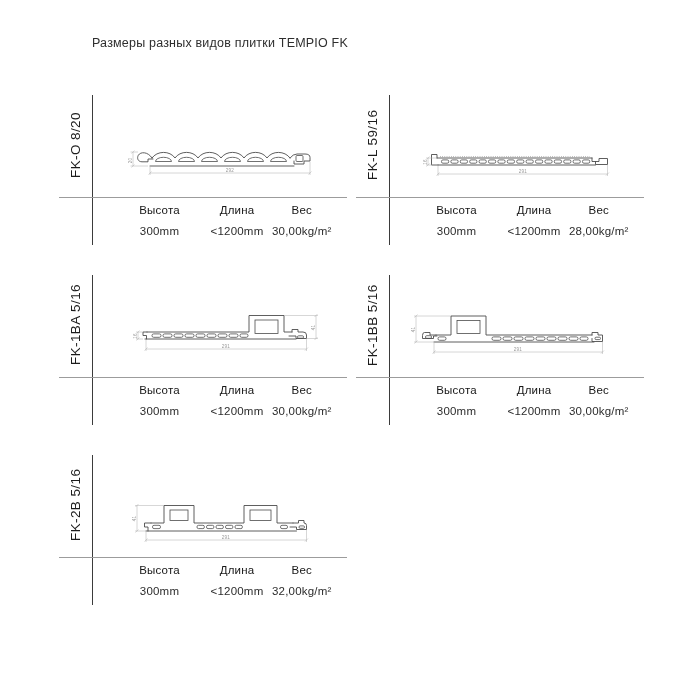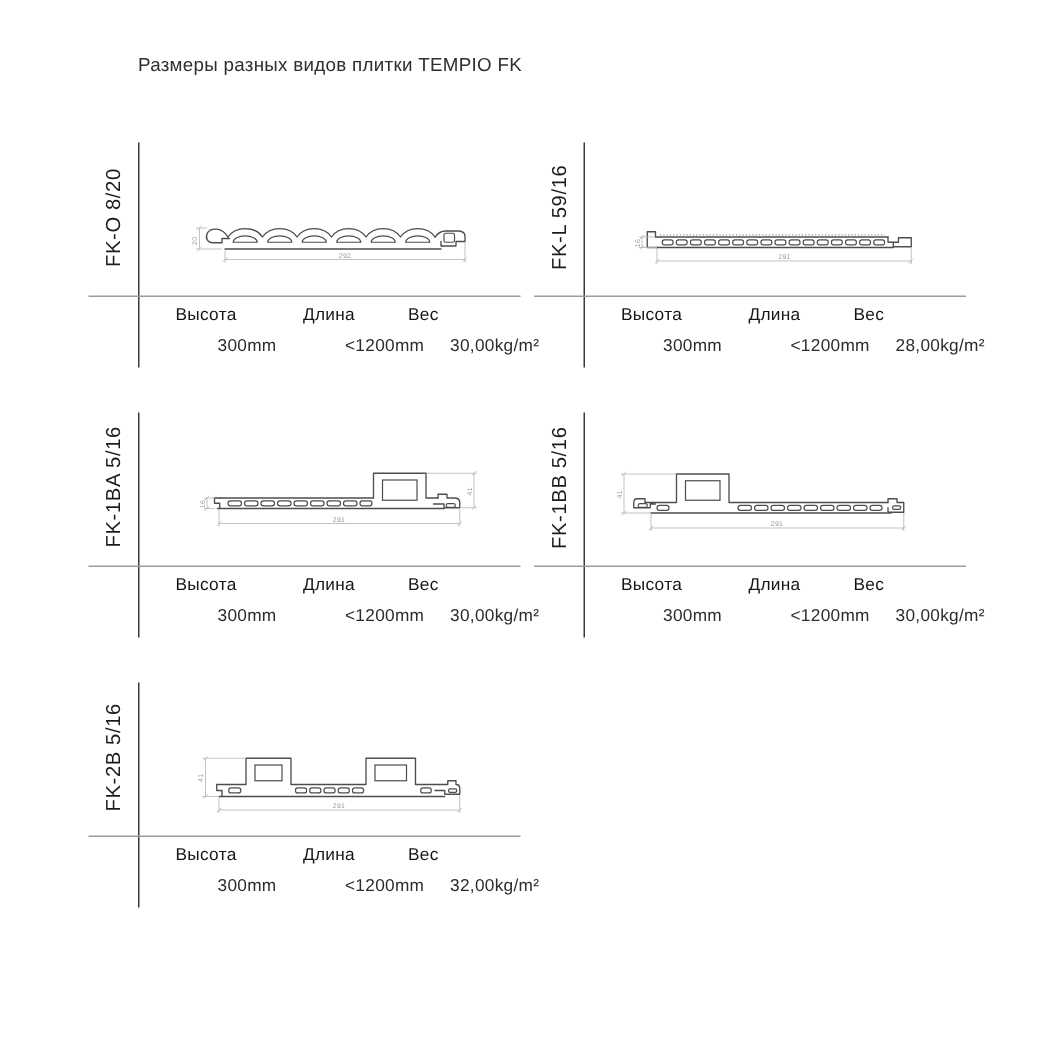--- a/index.html
+++ b/index.html
@@ -3,23 +3,23 @@
 <meta charset="utf-8">
 <style>
   html,body{margin:0;padding:0;background:#ffffff;}
   body{width:700px;height:700px;position:relative;font-family:"Liberation Sans",sans-serif;overflow:hidden;}
   .page-title{position:absolute;left:92px;top:36px;font-size:12.5px;color:#2e2e2e;letter-spacing:.2px;text-align:right;}
   .section{position:absolute;width:288px;height:150px;}
   .vline{position:absolute;left:33px;top:0;width:1.3px;height:150px;background:#3b3b3b;}
   .vlabel{position:absolute;left:0;top:0;width:33px;height:100px;display:flex;align-items:center;justify-content:center;
           writing-mode:vertical-rl;transform:rotate(180deg);font-size:13.5px;font-weight:500;color:#1c1c1c;letter-spacing:.4px;white-space:nowrap;}
   .rule{position:absolute;left:0;top:102px;width:288px;height:1px;background:#9c9c9c;}
-  .spec-table{position:absolute;left:58px;top:109px;display:grid;grid-template-columns:85px 70px 1fr;row-gap:9px;font-size:11.5px;}
+  .spec-table{position:absolute;left:58px;top:109px;display:grid;grid-template-columns:85px 70px 1fr;row-gap:9px;font-size:11.5px;text-align:center;}
   .spec-table .hd{color:#161616;font-weight:500;letter-spacing:.2px;}
-  .spec-table .vl{color:#2c2c2c;letter-spacing:.2px;margin-left:28px;}
+  .spec-table .vl{color:#2c2c2c;letter-spacing:.2px;}
   .drawing{position:absolute;left:0;top:0;width:288px;height:102px;}
   .outline{fill:none;stroke:#4d4d4d;stroke-width:.9;stroke-linejoin:round;stroke-linecap:round;}
   .hole{fill:none;stroke:#4d4d4d;stroke-width:.8;}
   .tex{fill:none;stroke:#6c6c6c;stroke-width:.6;stroke-dasharray:.8 1.4;}
   .dim{fill:none;stroke:#b5b5b5;stroke-width:.55;}
   .dimtxt{fill:#9a9a9a;font-size:4.6px;letter-spacing:.2px;}
 </style>
 </head>
 <body>
 

